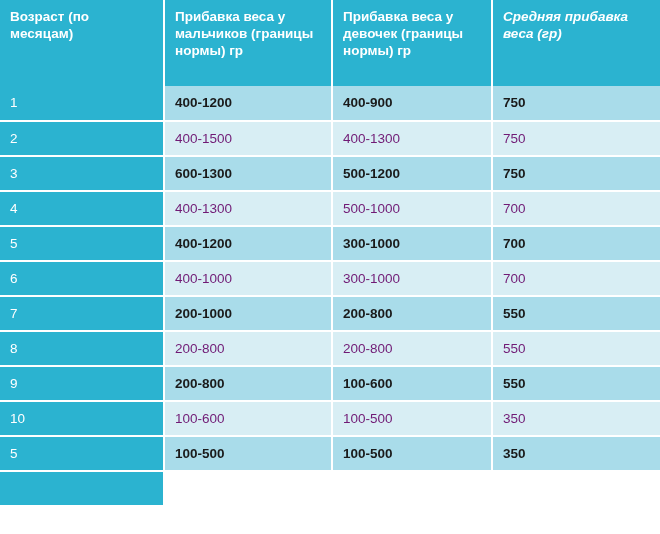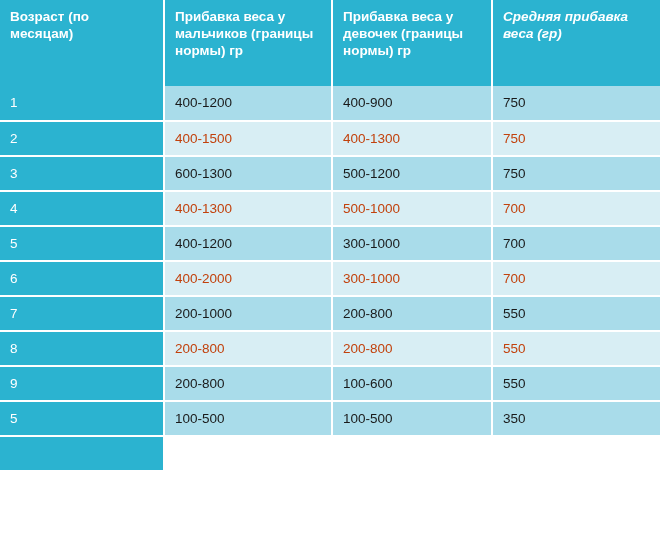--- a/index.html
+++ b/index.html
@@ -56,24 +56,25 @@
   tbody td:last-child { border-right: none; }
 
   tbody td.age {
     background: #2bb3d0;
     color: #ffffff;
     font-weight: normal;
   }
   tbody tr.odd td.data {
     background: #a9dcea;
     color: #1a1a1a;
+    font-weight: bold;
   }
   tbody tr.even td.data {
     background: #d8eef4;
-    color: #c2410c;
+    color: #701a75;
   }
   tbody tr.last td {
     border-bottom: none;
   }
   .filler {
     height: 30px;
     background: #ffffff;
   }
   .filler .age-fill {
     background: #2bb3d0;
@@ -124,21 +125,21 @@
         <td class="data">700</td>
       </tr>
       <tr class="odd">
         <td class="age">5</td>
         <td class="data">400-1200</td>
         <td class="data">300-1000</td>
         <td class="data">700</td>
       </tr>
       <tr class="even">
         <td class="age">6</td>
-        <td class="data">400-2000</td>
+        <td class="data">400-1000</td>
         <td class="data">300-1000</td>
         <td class="data">700</td>
       </tr>
       <tr class="odd">
         <td class="age">7</td>
         <td class="data">200-1000</td>
         <td class="data">200-800</td>
         <td class="data">550</td>
       </tr>
       <tr class="even">
@@ -146,20 +147,26 @@
         <td class="data">200-800</td>
         <td class="data">200-800</td>
         <td class="data">550</td>
       </tr>
       <tr class="odd">
         <td class="age">9</td>
         <td class="data">200-800</td>
         <td class="data">100-600</td>
         <td class="data">550</td>
       </tr>
+      <tr class="even">
+        <td class="age">10</td>
+        <td class="data">100-600</td>
+        <td class="data">100-500</td>
+        <td class="data">350</td>
+      </tr>
       <tr class="odd">
         <td class="age">5</td>
         <td class="data">100-500</td>
         <td class="data">100-500</td>
         <td class="data">350</td>
       </tr>
       <tr class="filler">
         <td class="age-fill"></td>
         <td></td>
         <td></td>

